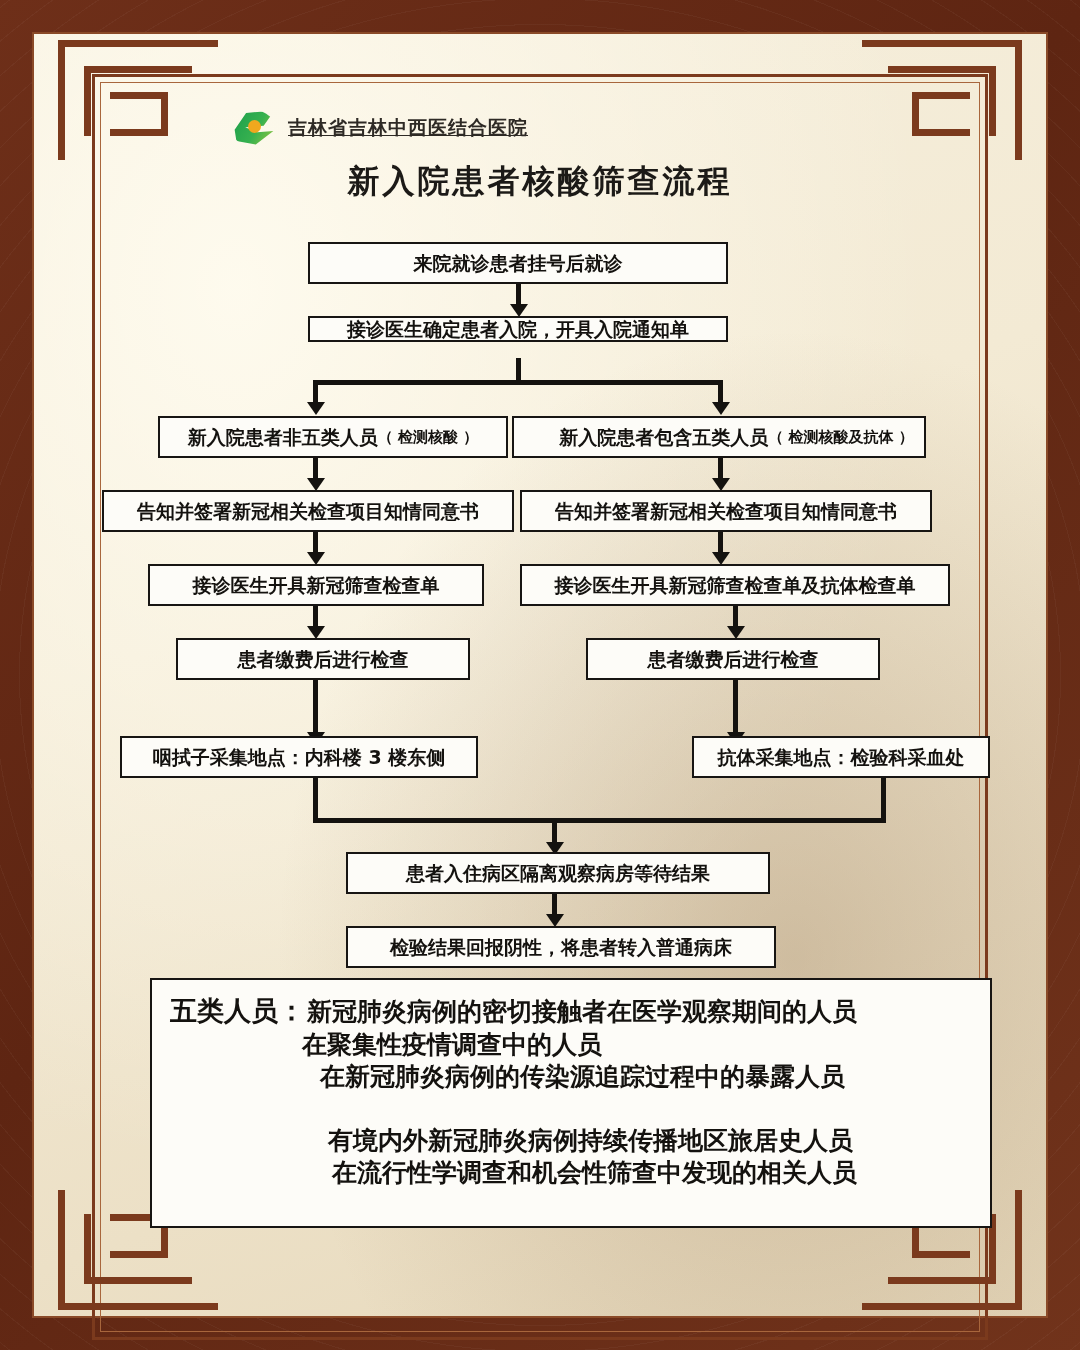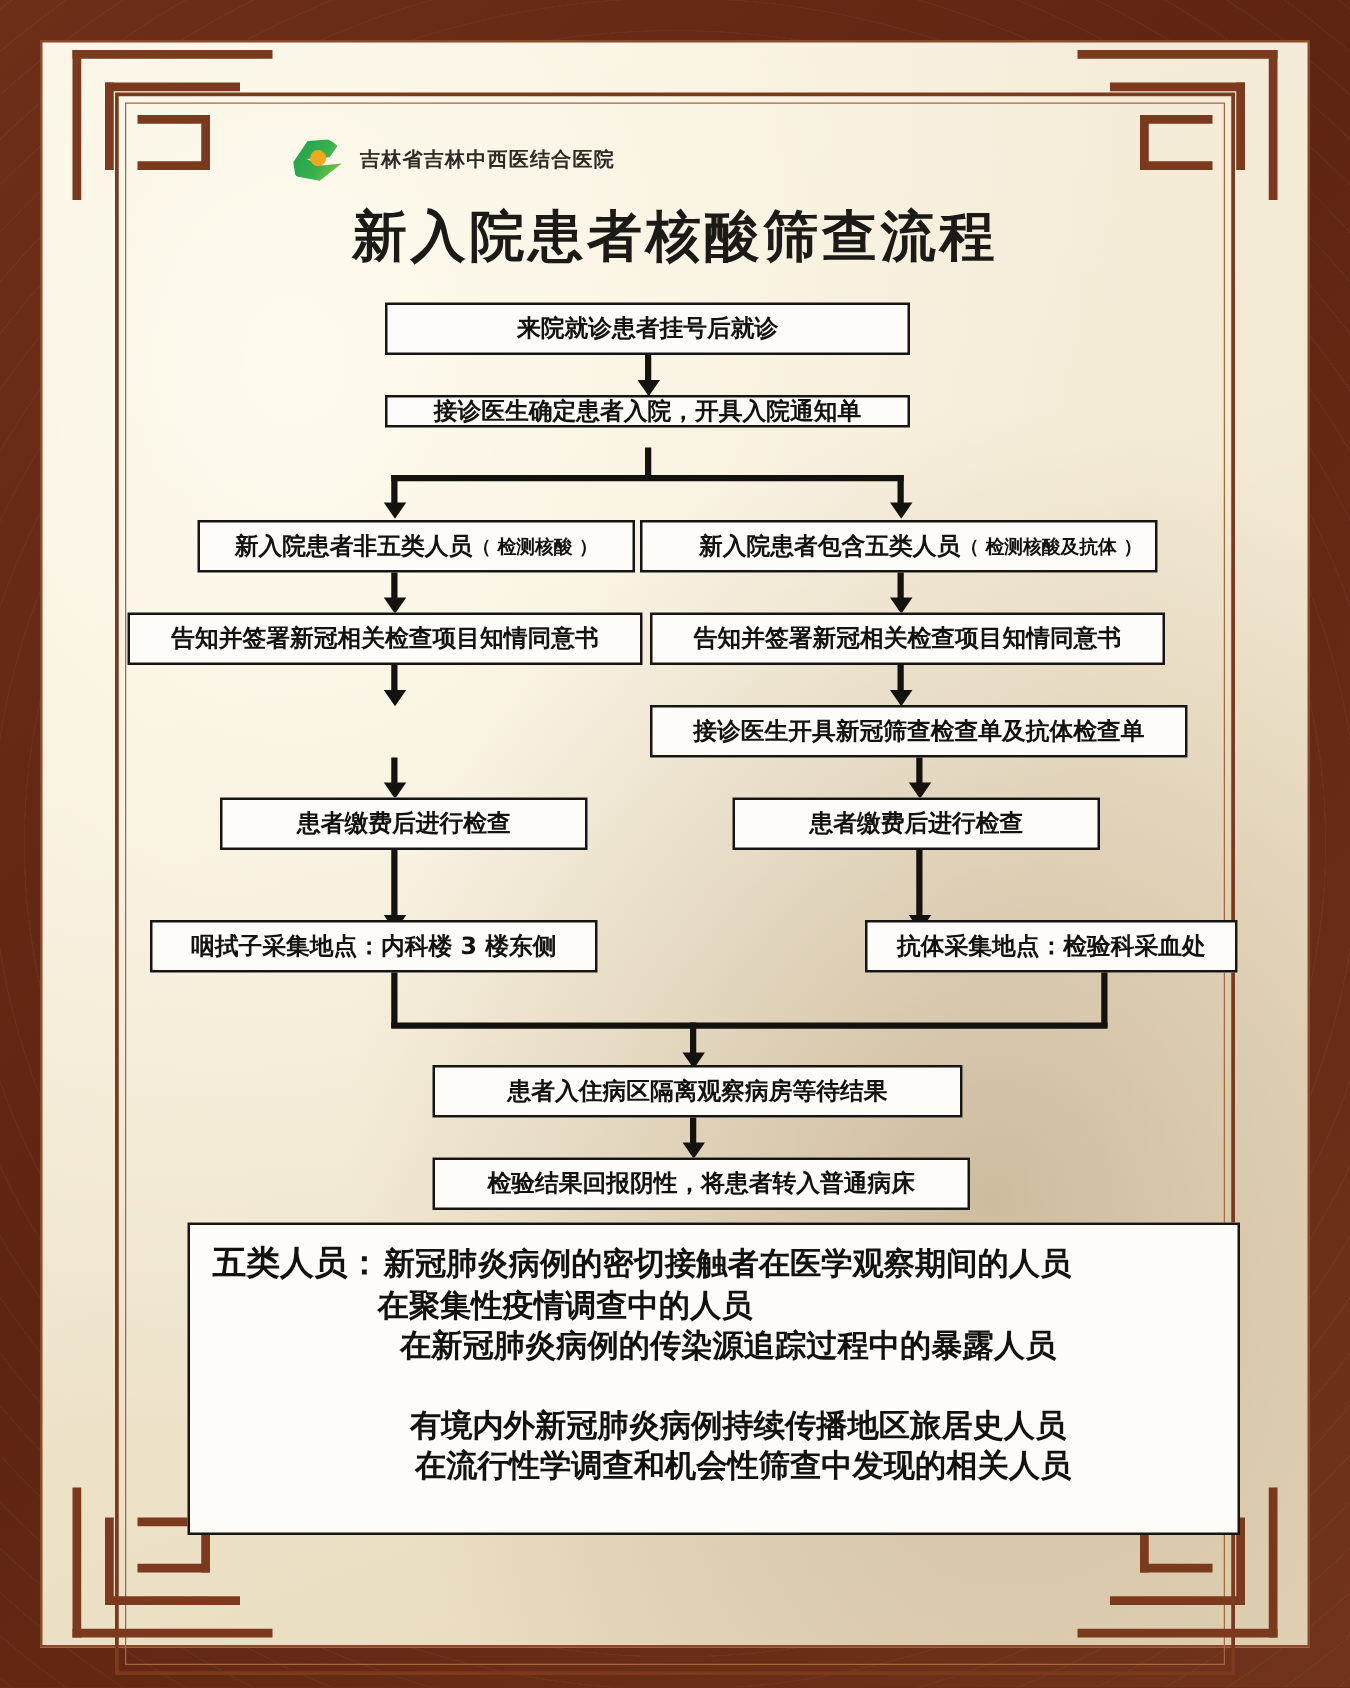--- a/index.html
+++ b/index.html
@@ -43,27 +43,27 @@
   .logo-mark{width:46px;height:40px;position:relative;}
   .logo-mark .leafA{
     position:absolute;left:0;top:2px;width:44px;height:36px;border-radius:50% 50% 50% 50%/60% 60% 40% 40%;
     background:linear-gradient(120deg,#1b9d4b 0%,#37b14f 55%,#9ec93c 100%);
     clip-path:polygon(6% 55%,32% 8%,96% 2%,72% 44%,30% 48%,58% 62%,94% 58%,54% 96%,10% 86%);
   }
   .logo-mark .dot{
     position:absolute;left:16px;top:12px;width:13px;height:13px;border-radius:50%;
     background:#f0a81e;
   }
-  .logo-text{font-size:16px;color:#2e2a25;letter-spacing:1px;font-weight:700;}
+  .logo-text{font-size:19px;color:#2e2a25;letter-spacing:1px;font-weight:700;text-decoration:underline;}
 
   
   .title{
     position:absolute;left:0;right:0;top:128px;text-align:center;
     font-family:"DejaVu Serif","Liberation Serif",serif;
-    font-size:44px;font-weight:700;color:#1c1a17;letter-spacing:3px;
+    font-size:32px;font-weight:700;color:#1c1a17;letter-spacing:3px;
   }
 
   
   .flow{position:absolute;left:60px;top:196px;width:900px;height:760px;text-align:right;}
   .node{
     position:absolute;box-sizing:border-box;
     background:#fdfcf8;border:2px solid #171513;
     display:flex;align-items:center;justify-content:center;
     font-size:19px;color:#14120f;font-weight:700;
     padding:0 8px;line-height:1.1;white-space:nowrap;
@@ -180,20 +180,21 @@
       <div class="arrow-head" style="left:620px;top:250px;"></div>
 
       <div class="node" style="left:10px;top:262px;width:412px;height:42px;">告知并签署新冠相关检查项目知情同意书</div>
       <div class="node" style="left:428px;top:262px;width:412px;height:42px;">告知并签署新冠相关检查项目知情同意书</div>
 
       <div class="arrow" style="left:221px;top:304px;width:5px;height:22px;"></div>
       <div class="arrow-head" style="left:215px;top:324px;"></div>
       <div class="arrow" style="left:626px;top:304px;width:5px;height:22px;"></div>
       <div class="arrow-head" style="left:620px;top:324px;"></div>
 
+      <div class="node" style="left:56px;top:336px;width:336px;height:42px;">接诊医生开具新冠筛查检查单</div>
       <div class="node" style="left:428px;top:336px;width:430px;height:42px;">接诊医生开具新冠筛查检查单及抗体检查单</div>
 
       <div class="arrow" style="left:221px;top:378px;width:5px;height:22px;"></div>
       <div class="arrow-head" style="left:215px;top:398px;"></div>
       <div class="arrow" style="left:641px;top:378px;width:5px;height:22px;"></div>
       <div class="arrow-head" style="left:635px;top:398px;"></div>
 
       <div class="node" style="left:84px;top:410px;width:294px;height:42px;">患者缴费后进行检查</div>
       <div class="node" style="left:494px;top:410px;width:294px;height:42px;">患者缴费后进行检查</div>
 

